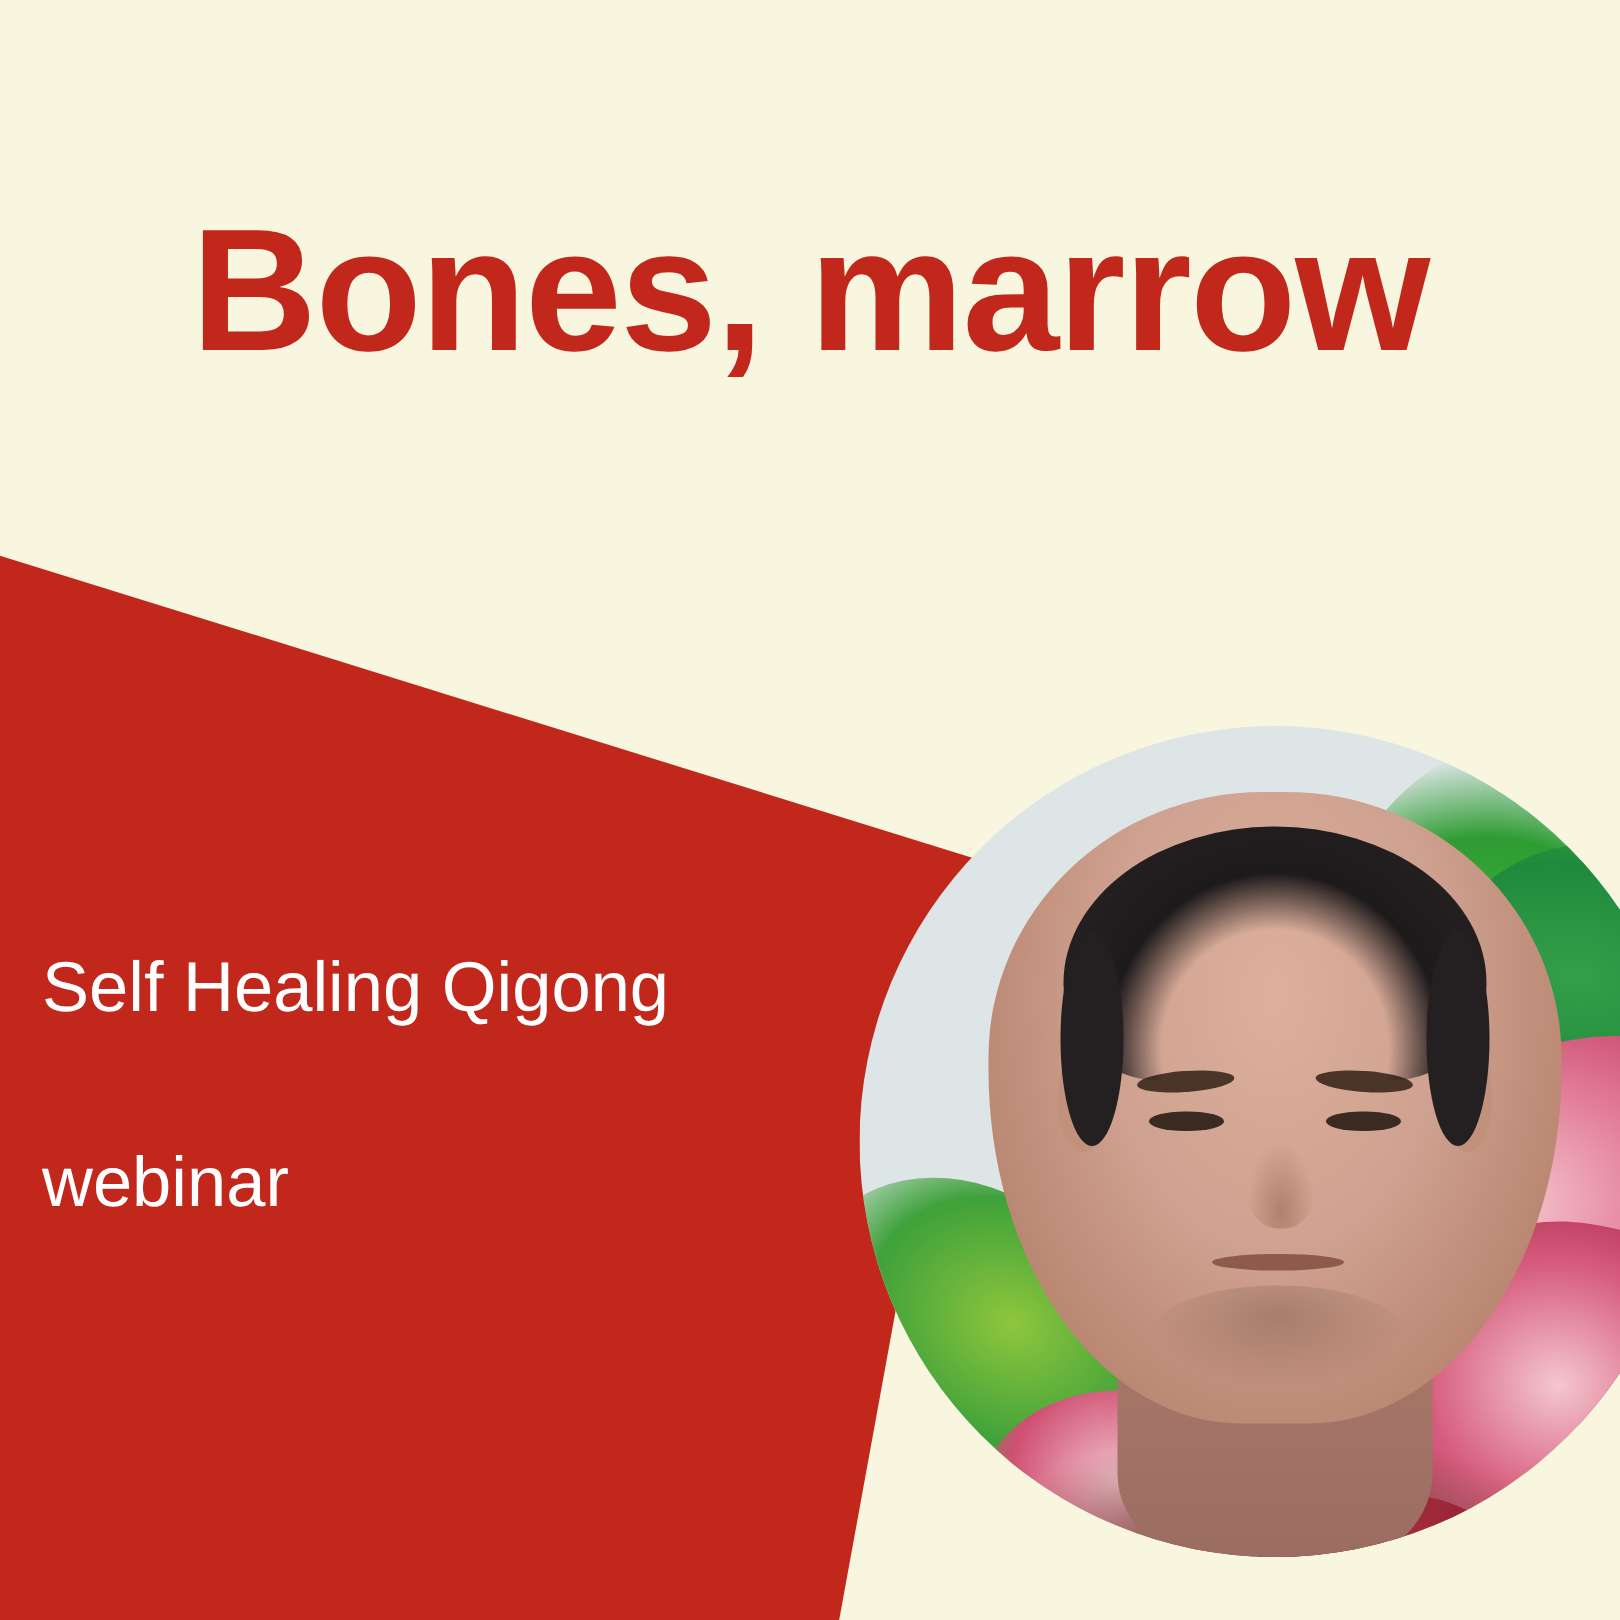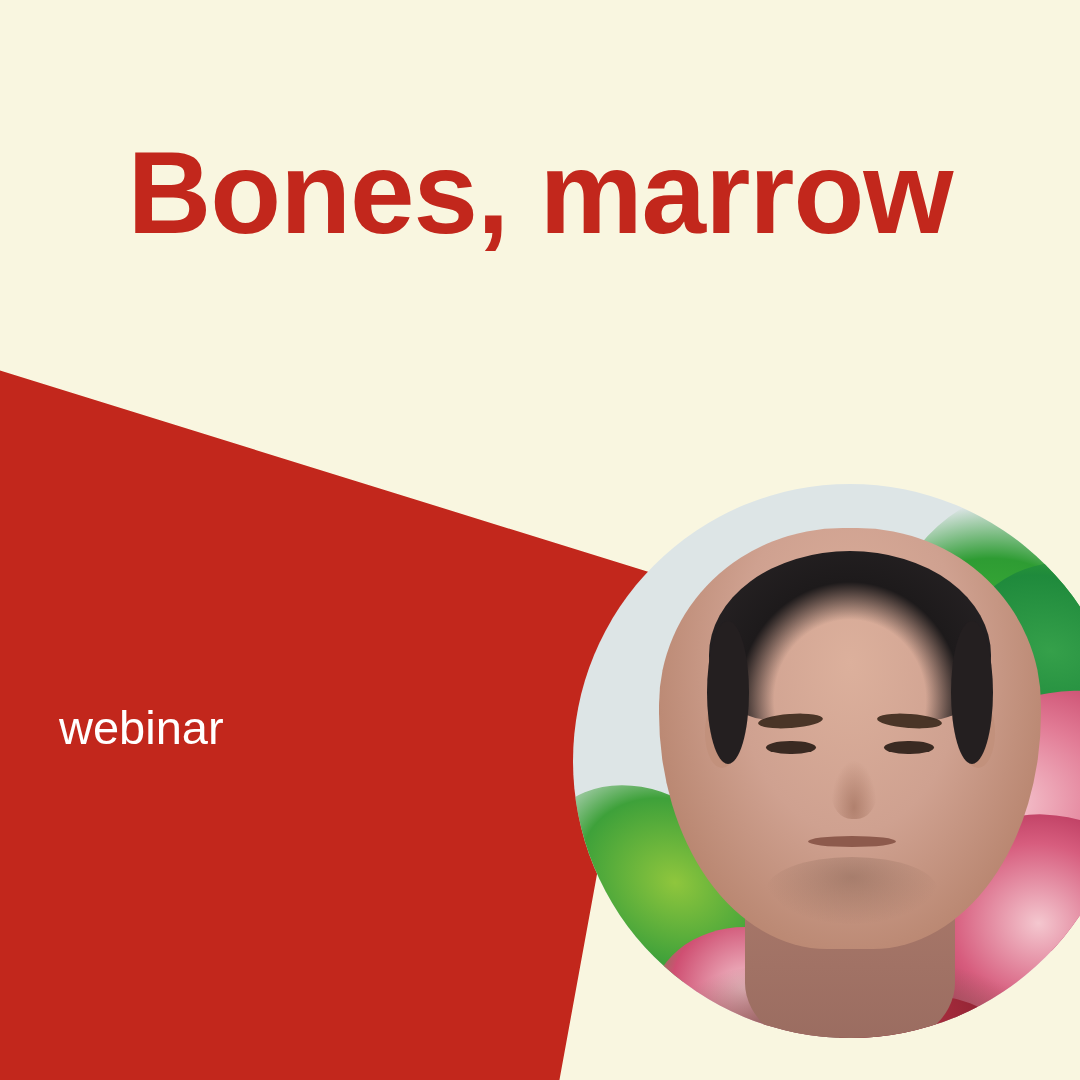--- a/index.html
+++ b/index.html
@@ -254,21 +254,20 @@
     font-size: 47px;
     line-height: 1.28;
     font-weight: 400;
   }
   .subtitle .line { display: block; }
   .kicker {
     margin-top: 74px;
     font-size: 47px;
     line-height: 1.1;
     font-weight: 400;
-    margin-left: 31px;
   }
 </style>
 </head>
 <body>
 
 <div id="poster">
 
   <div class="layer">
     <div class="red-wedge"></div>
   </div>
@@ -302,17 +301,18 @@
       </div>
     </div>
   </div>
 
   <h1 class="title">
     <span class="line">Bones, marrow</span>
   </h1>
 
   <div class="subtitle-block">
     <div class="subtitle">
+      <span class="line">Self Healing Qigong</span>
     </div>
     <div class="kicker">webinar</div>
   </div>
 
 </div>
 
 </body></html>

